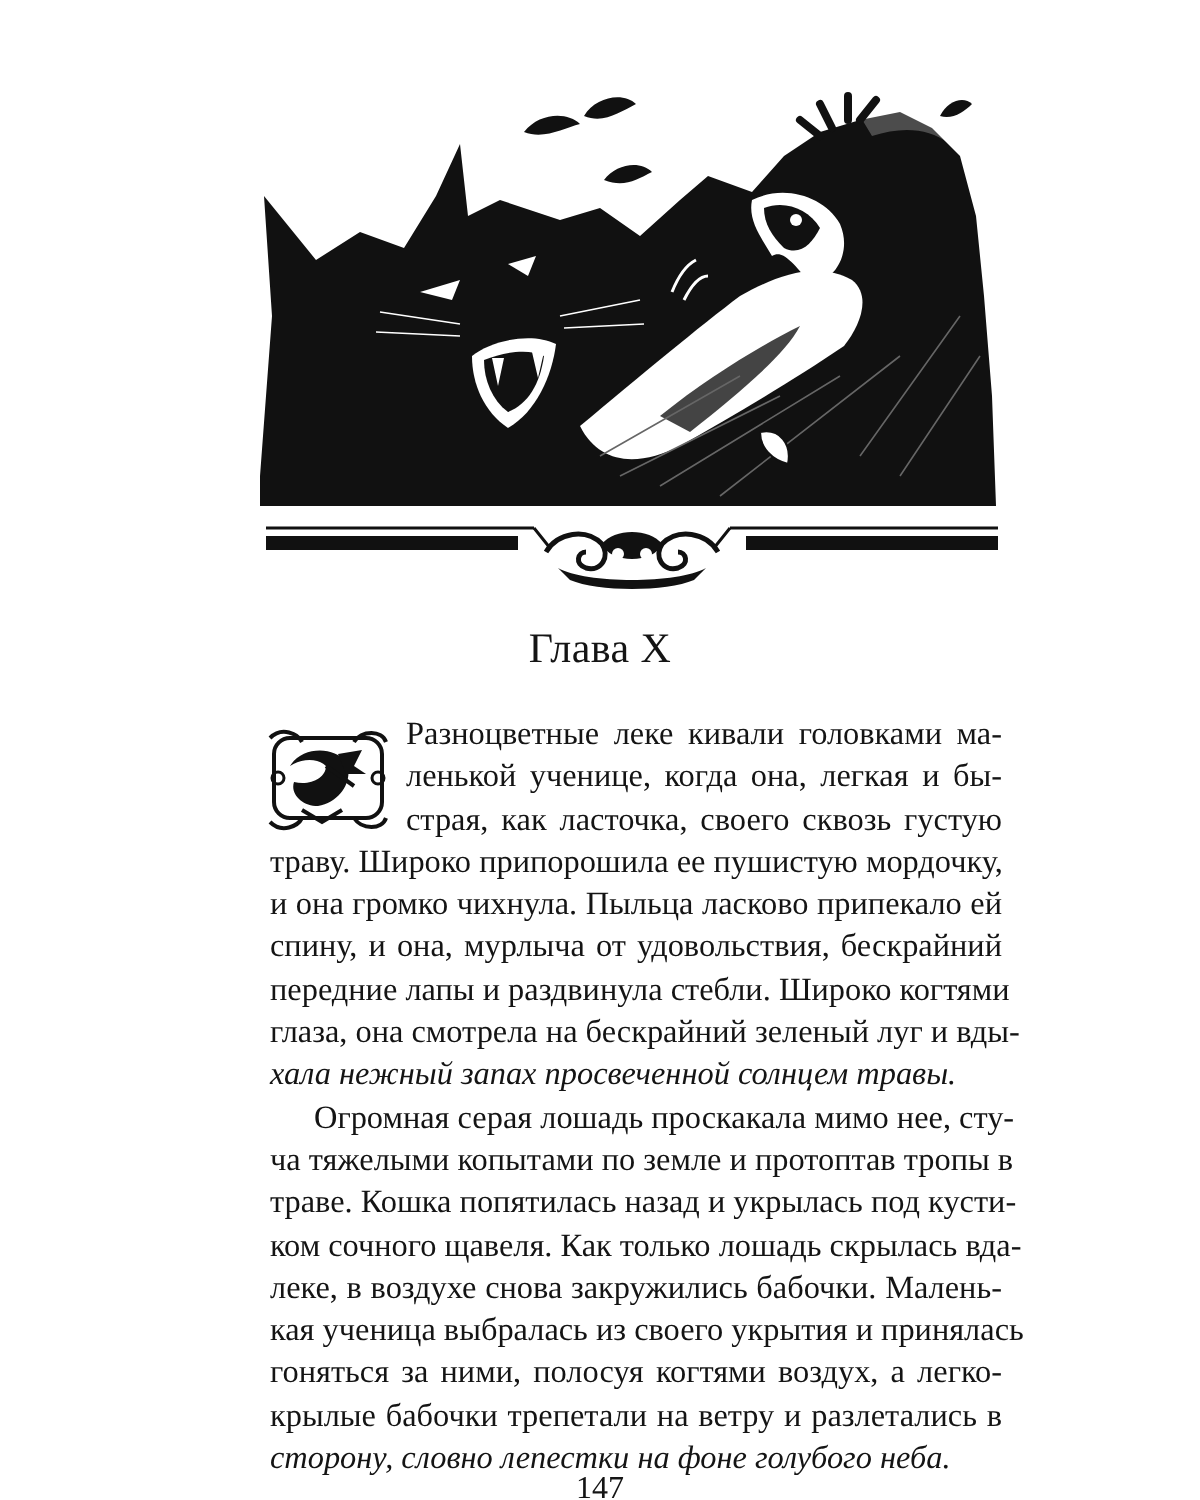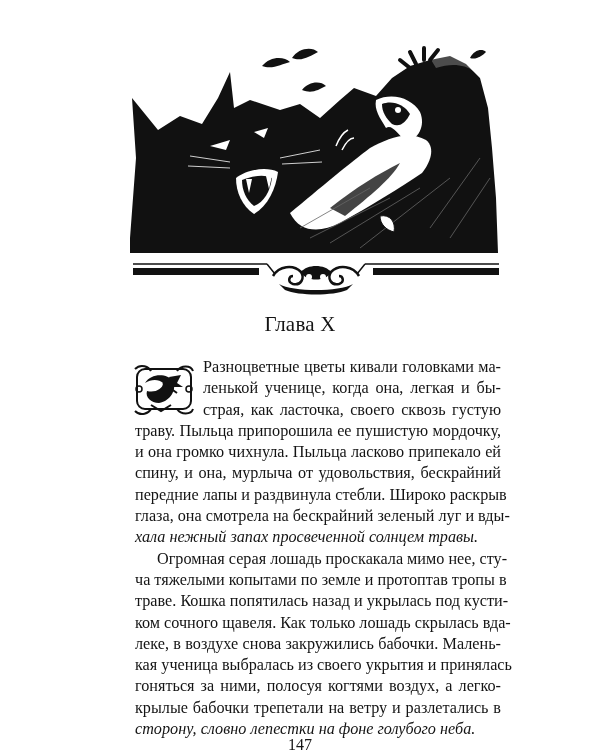--- a/index.html
+++ b/index.html
@@ -155,27 +155,27 @@
       <rect x="4" y="6" width="54" height="40" rx="8" fill="none" stroke="#111" stroke-width="2"></rect>
       <path d="M2,6 c6,-6 14,-2 16,2 M44,8 c4,-6 14,-6 16,0 M2,48 c6,6 14,2 16,-2 M44,46 c4,6 14,6 16,0" stroke="#111" stroke-width="2" fill="none"></path>
       <circle cx="6" cy="26" r="3" fill="none" stroke="#111" stroke-width="1.5"></circle>
       <circle cx="56" cy="26" r="3" fill="none" stroke="#111" stroke-width="1.5"></circle>
       <path d="M12,20 C18,10 34,10 40,18 C44,26 38,38 26,40 C18,40 12,34 14,28 C22,30 30,26 30,20 C26,16 18,16 12,20 Z" fill="#111"></path>
       <path d="M36,14 l12,-2 l-4,8 l6,4 l-10,0 z" fill="#111"></path>
       <path d="M30,20 L44,30" stroke="#111" stroke-width="2"></path>
       <path d="M18,42 l10,6 l10,-6" stroke="#111" stroke-width="2" fill="none"></path>
     </svg>
 
-    <span class="line indent-drop">Разноцветные цветы кивали головками ма-</span>
+    <span class="line indent-drop">Разноцветные леке кивали головками ма-</span>
     <span class="line indent-drop">ленькой ученице, когда она, легкая и бы-</span>
     <span class="line indent-drop">страя, как ласточка, своего сквозь густую</span>
-    <span class="line">траву. Пыльца припорошила ее пушистую мордочку,</span>
+    <span class="line">траву. Широко припорошила ее пушистую мордочку,</span>
     <span class="line">и она громко чихнула. Пыльца ласково припекало ей</span>
     <span class="line">спину, и она, мурлыча от удовольствия, бескрайний</span>
-    <span class="line">передние лапы и раздвинула стебли. Широко раскрыв</span>
+    <span class="line">передние лапы и раздвинула стебли. Широко когтями</span>
     <span class="line">глаза, она смотрела на бескрайний зеленый луг и вды-</span>
     <span class="line last">хала нежный запах просвеченной солнцем травы.</span>
 
     <span class="line indent-para">Огромная серая лошадь проскакала мимо нее, сту-</span>
     <span class="line">ча тяжелыми копытами по земле и протоптав тропы в</span>
     <span class="line">траве. Кошка попятилась назад и укрылась под кусти-</span>
     <span class="line">ком сочного щавеля. Как только лошадь скрылась вда-</span>
     <span class="line">леке, в воздухе снова закружились бабочки. Малень-</span>
     <span class="line">кая ученица выбралась из своего укрытия и принялась</span>
     <span class="line">гоняться за ними, полосуя когтями воздух, а легко-</span>

